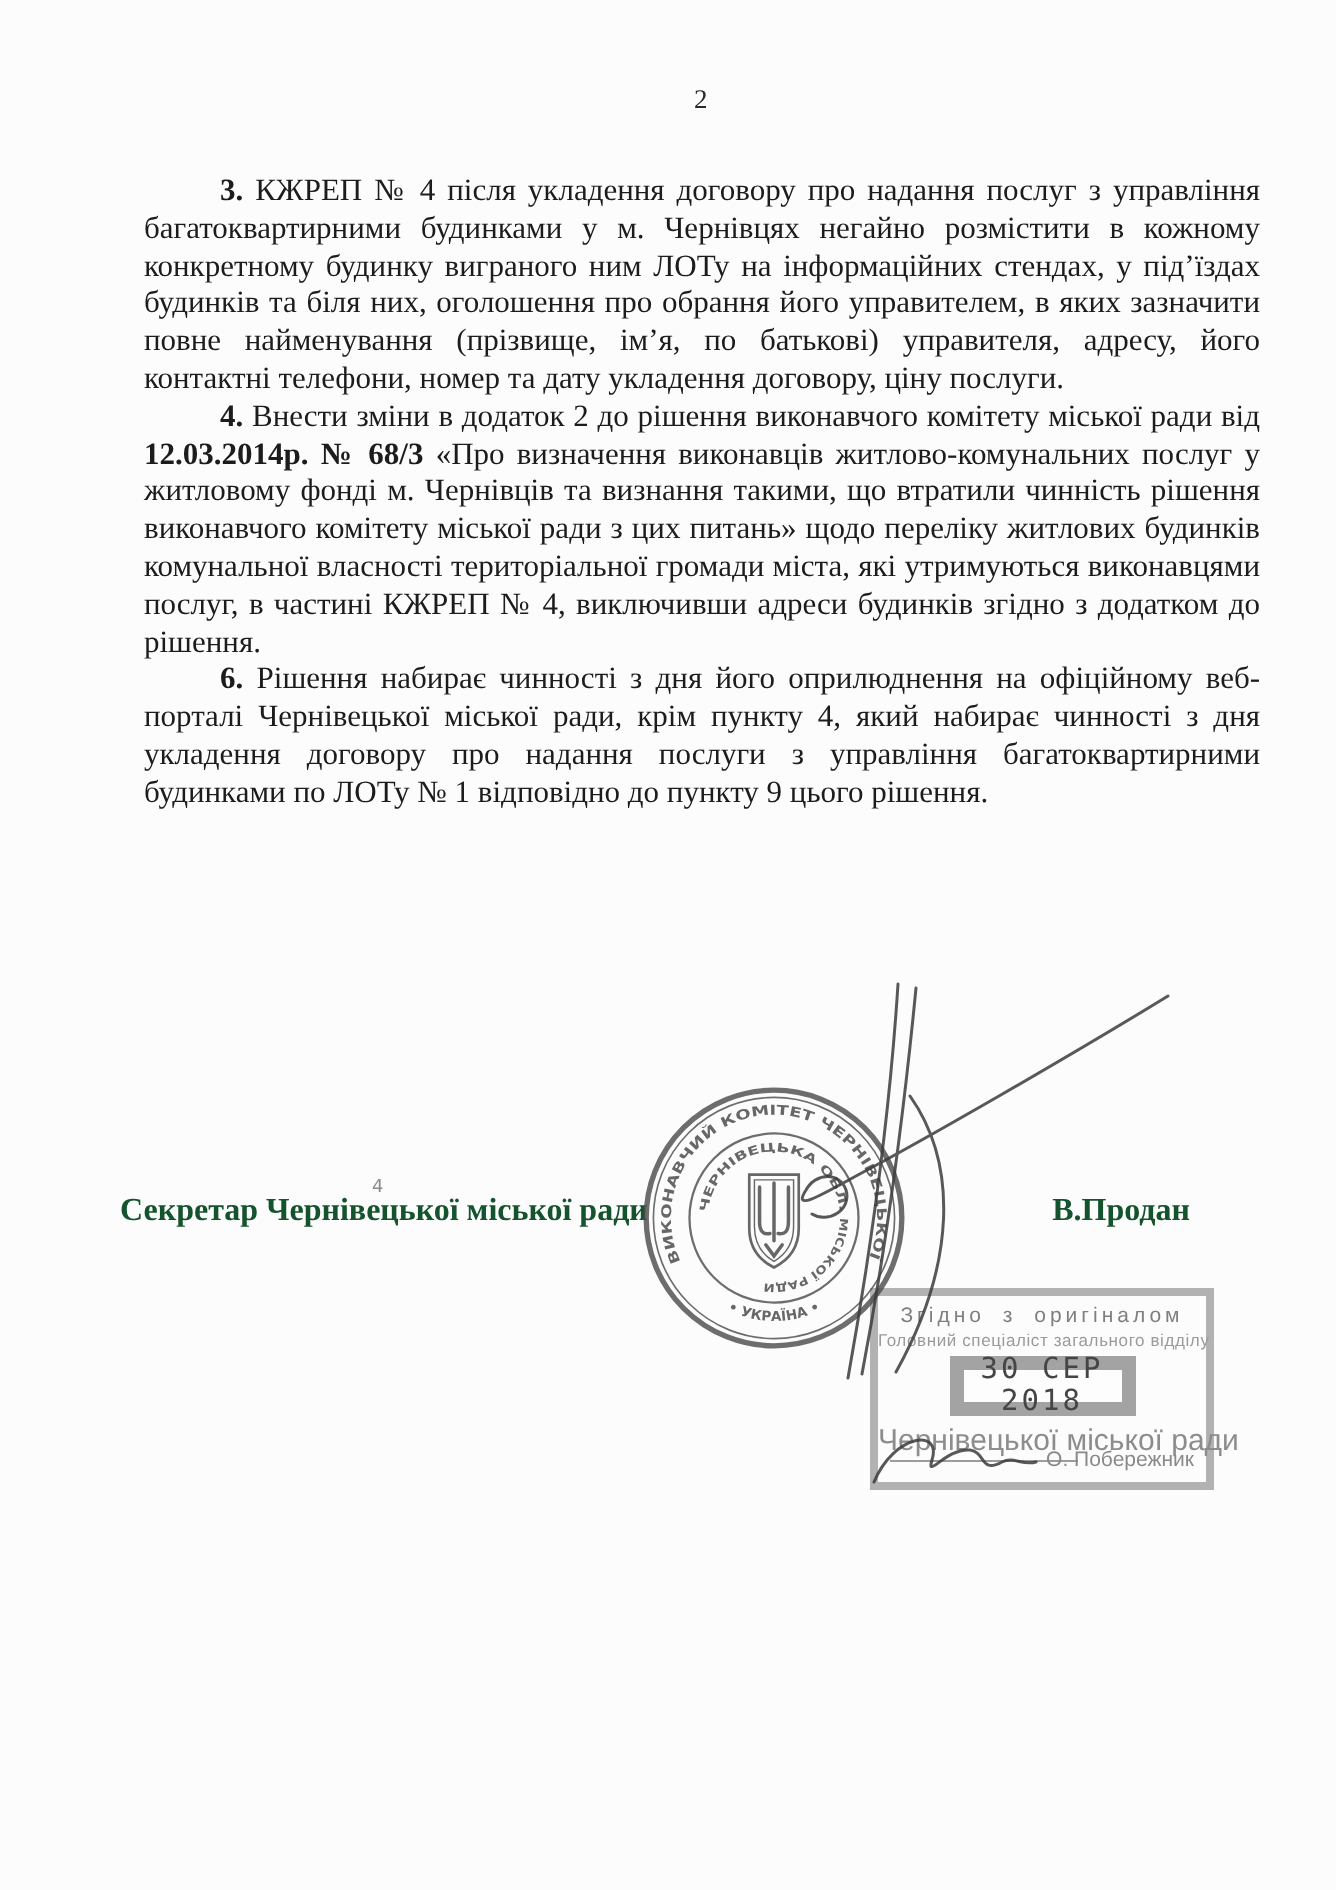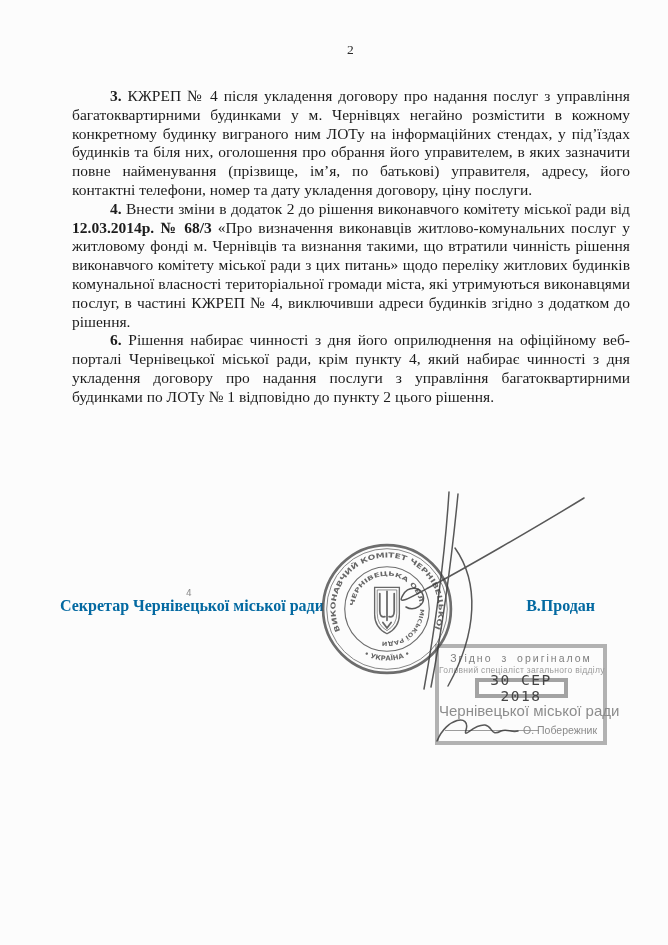--- a/index.html
+++ b/index.html
@@ -15,36 +15,36 @@
     position:absolute;top:87px;left:72px;width:558px;
     font-size:15.5px;line-height:18.8px;text-align:justify;
   }
   .para{margin:0;text-indent:38px;}
   .para .pnum{font-weight:bold;}
   .para b{font-weight:bold;}
 
   .sig-row{
     position:absolute;top:597px;left:60px;width:535px;
     display:flex;justify-content:space-between;
-    font-weight:bold;font-size:16px;color:#0369a1;
+    font-weight:bold;font-size:16px;color:#14532d;
   }
 
   
   .stamp{
     position:absolute;left:435px;top:644px;width:172px;height:101px;
     box-sizing:border-box;border:4px solid #b2b2b2;
     background:rgba(255,255,255,0.0);
     font-family:"Liberation Sans", sans-serif;color:#8d8d8d;
     text-align:center;z-index:2;
   }
   .stamp-l1{margin-top:4px;font-size:10.5px;letter-spacing:2px;word-spacing:4px;color:#7f7f7f;white-space:nowrap;}
   .stamp-l2{margin-top:1px;font-size:8.5px;letter-spacing:.3px;color:#9b9b9b;white-space:nowrap;}
   .date-box{
-    margin:3px auto 0;width:93px;height:20px;box-sizing:border-box;
-    border:4px solid #a3a3a3;display:flex;align-items:center;justify-content:center;
+    margin:3px auto 0;width:93px;height:30px;box-sizing:border-box;
+    border:7px solid #a3a3a3;display:flex;align-items:center;justify-content:center;
     font-family:"DejaVu Sans Mono", monospace;font-size:14.5px;letter-spacing:1.5px;color:#454545;
     background:rgba(255,255,255,.4);
   }
   .stamp-l3{margin-top:4px;font-size:15px;color:#8d8d8d;white-space:nowrap;}
   .stamp-sig-line{position:absolute;left:6px;right:64px;bottom:10px;border-bottom:1px solid #9c9c9c;}
   .stamp-signer{position:absolute;right:6px;bottom:5px;font-size:10.5px;color:#8a8a8a;}
 
   .seal-svg{position:absolute;left:320px;top:542px;z-index:3;}
   .ink-overlay{position:absolute;left:0;top:0;z-index:6;pointer-events:none;}
 </style>
@@ -52,21 +52,21 @@
 <body>
 
 <div class="page">
 
   <div class="pagenum">2</div>
 
   <div class="body-text">
     <div id="paragraph-list">
         <p class="para"><span class="pnum">3. </span><span>КЖРЕП № 4 після укладення договору про надання послуг з управління багатоквартирними будинками у м. Чернівцях негайно розмістити в кожному конкретному будинку виграного ним ЛОТу на інформаційних стендах, у під’їздах будинків та біля них, оголошення про обрання його управителем, в яких зазначити повне найменування (прізвище, ім’я, по батькові) управителя, адресу, його контактні телефони, номер та дату укладення договору, ціну послуги.</span></p>
         <p class="para"><span class="pnum">4. </span><span>Внести зміни в додаток 2 до рішення виконавчого комітету міської ради від </span><b>12.03.2014р. № 68/3</b><span> «Про визначення виконавців житлово-комунальних послуг у житловому фонді м. Чернівців та визнання такими, що втратили чинність рішення виконавчого комітету міської ради з цих питань» щодо переліку житлових будинків комунальної власності територіальної громади міста, які утримуються виконавцями послуг, в частині КЖРЕП № 4, виключивши адреси будинків згідно з додатком до рішення.</span></p>
-        <p class="para"><span class="pnum">6. </span><span>Рішення набирає чинності з дня його оприлюднення на офіційному веб-порталі Чернівецької міської ради, крім пункту 4, який набирає чинності з дня укладення договору про надання послуги з управління багатоквартирними будинками по ЛОТу № 1 відповідно до пункту 2 цього рішення.</span></p>
+        <p class="para"><span class="pnum">6. </span><span>Рішення набирає чинності з дня його оприлюднення на офіційному веб-порталі Чернівецької міської ради, крім пункту 4, який набирає чинності з дня укладення договору про надання послуги з управління багатоквартирними будинками по ЛОТу № 1 відповідно до пункту 9 цього рішення.</span></p>
       </div>
   </div>
 
   <div class="sig-row">
     <span>Секретар Чернівецької міської ради</span>
     <span>В.Продан</span>
   </div>
 
   <svg class="seal-svg" width="134" height="134" viewBox="0 0 130 130">
     <g stroke="#4e4e4e" fill="none" opacity="0.82">

